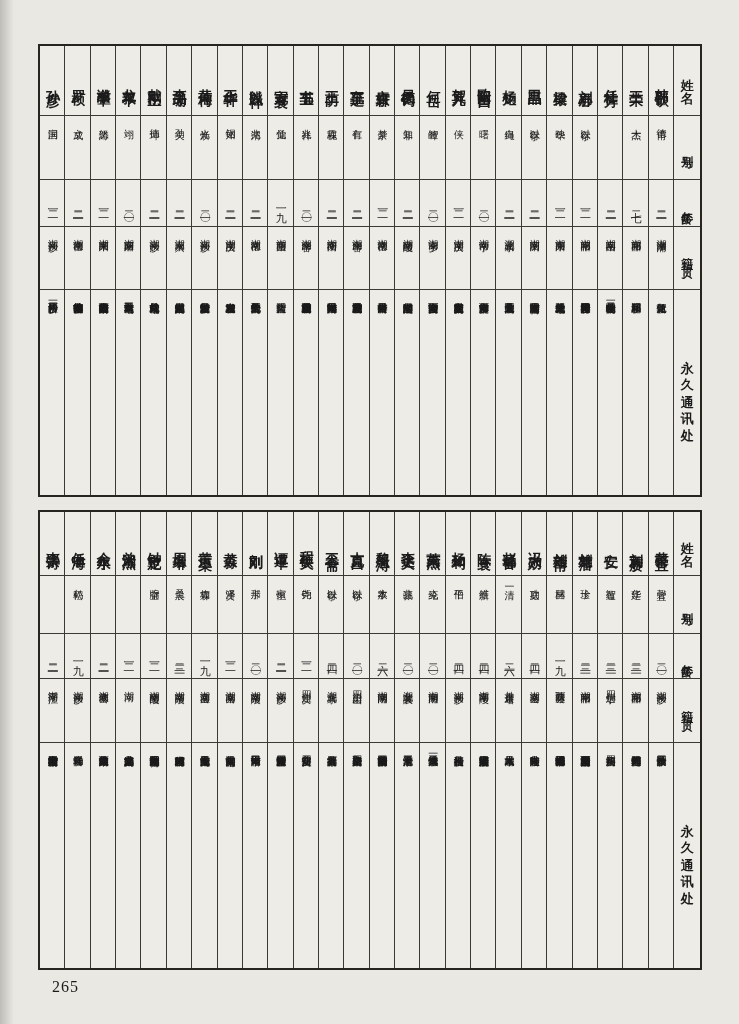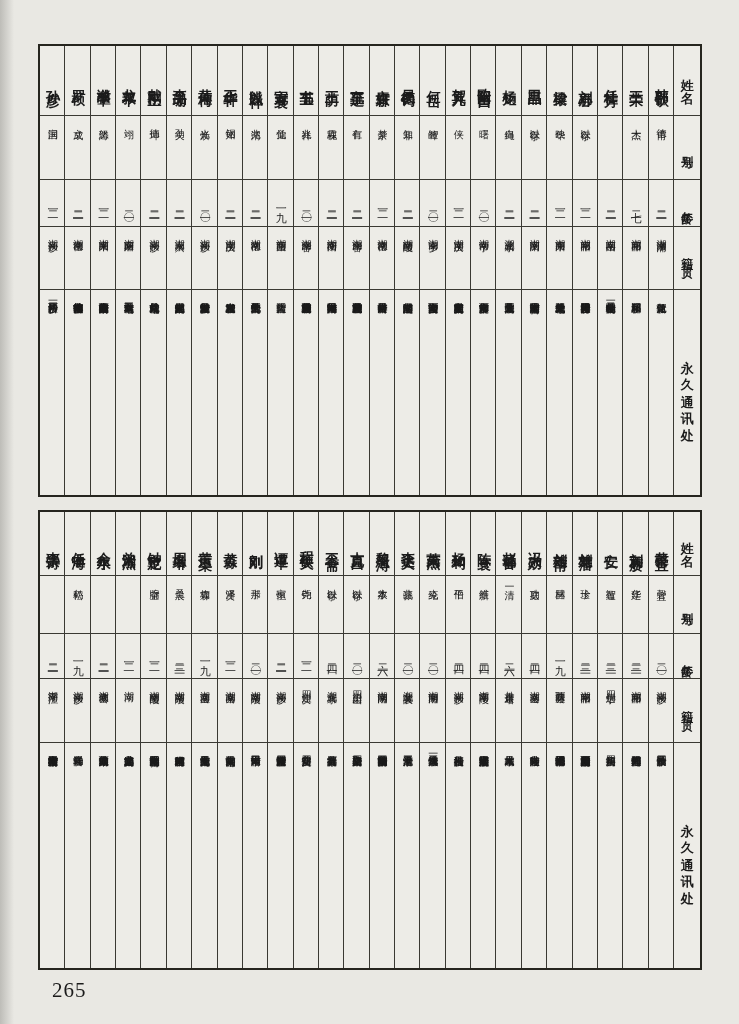--- a/index.html
+++ b/index.html
@@ -46,21 +46,21 @@
   .header-col .cell-name > span{letter-spacing:12px;font-size:13px;}
   .header-col .cell-alias{align-items:center;padding-top:0;}
   .header-col .cell-alias > span{font-size:12px;letter-spacing:2px;}
   .header-col .cell-age > span{font-size:12px;letter-spacing:2px;}
   .header-col .cell-native{align-items:center;padding-top:0;}
   .header-col .cell-native > span{font-size:12px;letter-spacing:10px;}
   .header-col .cell-address{align-items:center;padding-top:0;}
   .header-col .cell-address > span{font-size:13px;letter-spacing:17px;}
   #table-top{top:44px;height:453px;--h-name:70px;--h-alias:64px;--h-age:47px;--h-native:63px;}
   #table-bottom{top:510px;height:460px;--h-name:64px;--h-alias:58px;--h-age:45px;--h-native:64px;}
-  .page-number{position:absolute;left:52px;top:978px;font-size:21px;letter-spacing:1px;}
+  .page-number{position:absolute;left:52px;top:978px;font-size:16px;letter-spacing:1px;}
 </style>
 </head>
 <body>
 
 <div class="scan-shade"></div>
 
 <div class="vtable" id="table-top">
   <div class="col header-col">
     <div class="cell cell-name">
         <span>姓名</span>

